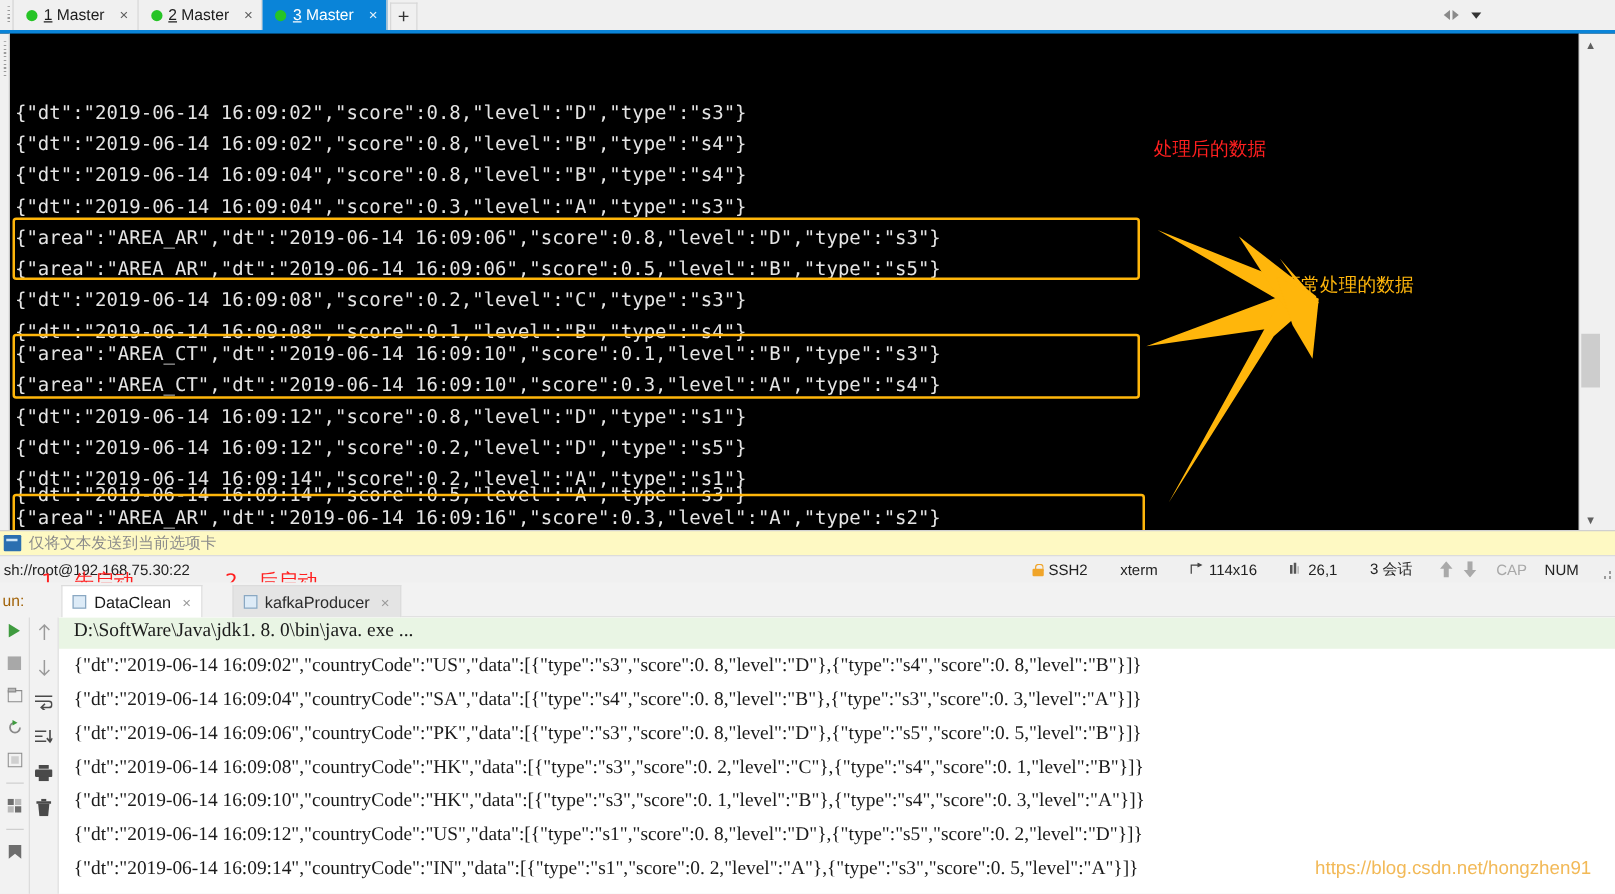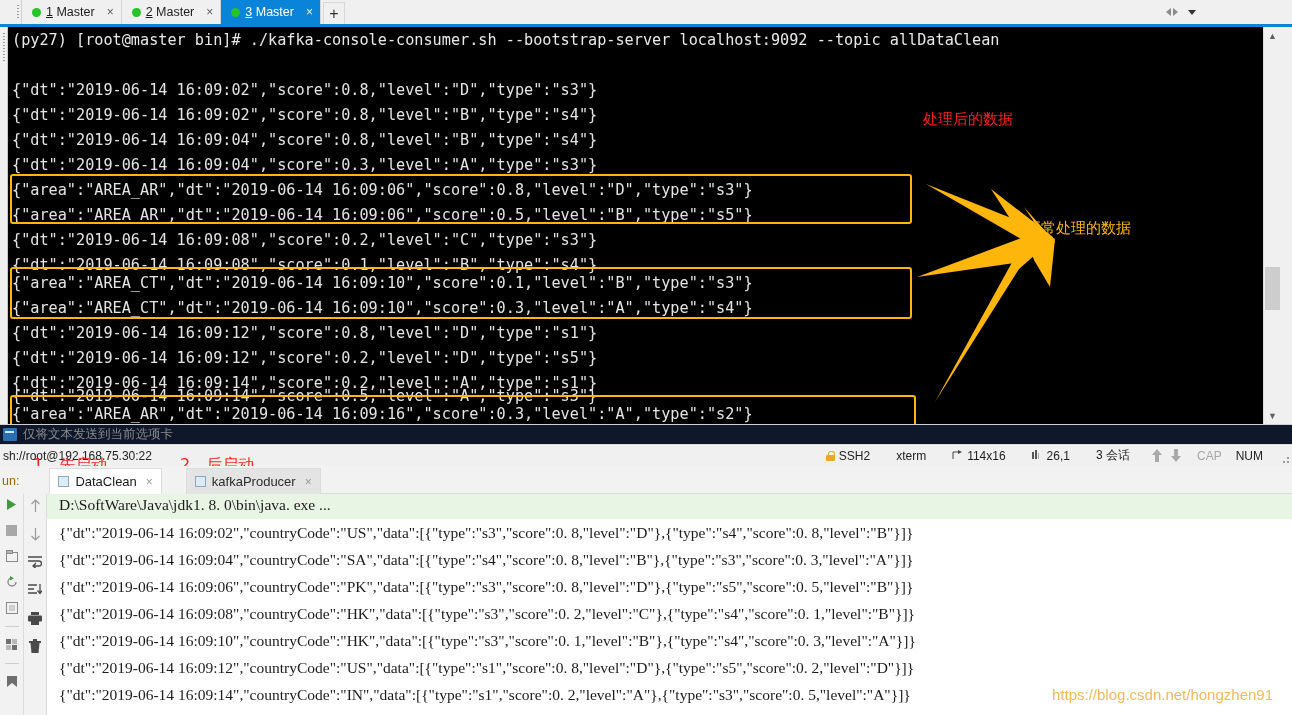--- a/index.html
+++ b/index.html
@@ -5,21 +5,21 @@
   * { box-sizing: border-box; margin: 0; padding: 0; }
   html, body {
     width: 1292px; height: 715px;
     overflow: hidden;
     background: #f0f0f0;
     font-family: "Liberation Sans", sans-serif;
   }
 
   
   #tabbar {
-    position: absolute; left: 15px; top: 0; width: 1191px; height: 24px;
+    position: absolute; left: 4px; top: 0; width: 1191px; height: 24px;
     background: #f0f0f0; display: flex; align-items: flex-end;
   }
   #tabbar-left-grip {
     width: 7px; height: 24px;
     background: #f0f0f0;
     border-right: 1px solid #cfcfcf;
     display: flex; align-items: center; justify-content: center;
   }
   #tabbar-left-grip::after {
     content: ""; width: 2px; height: 14px;
@@ -107,21 +107,21 @@
   #sb-up { top: 0; }
   #sb-down { bottom: 0; }
   #sb-thumb { position: absolute; left: 1px; width: 15px; top: 240px; height: 43px; background: #cdcdcd; }
   #term-right-edge {
     position: absolute; right: 0; top: 0; width: 12px; bottom: 0; background: #f0f0f0;
   }
 
   
   #sendbar {
     position: absolute; left: 0; top: 424px; width: 1292px; height: 20px;
-    background: #0f172a; display: flex; align-items: center; gap: 6px;
+    background: #fef9c3; display: flex; align-items: center; gap: 6px;
     padding-left: 3px; border-top: 1px solid #d0d0d0;
   }
   #sendbar-icon {
     width: 14px; height: 13px; background: #2b6fb0; border-radius: 1px; flex: none;
     position: relative;
   }
   #sendbar-icon::after {
     content: ""; position: absolute; left: 2px; top: 3px; width: 9px; height: 2px; background: #cfe6f7;
   }
   #sendbar-label { font-size: 12.5px; color: #8b8b8b; font-family: "DejaVu Sans", sans-serif; }
@@ -226,21 +226,20 @@
     <span class="tri tri-l"></span>
     <span class="tri tri-r"></span>
     <span class="tri tri-d" style="margin-left:8px;margin-right:6px"></span>
   </div>
 </div>
 
 <div id="term-wrap">
   <div id="term-gutter"></div>
 
   <div id="term">
-    <div class="tline cmd" style="top:4px">(py27) [root@master bin]# ./kafka-console-consumer.sh --bootstrap-server localhost:9092 --topic allDataClean</div>
     <div class="tline" style="top:54px">{"dt":"2019-06-14 16:09:02","score":0.8,"level":"D","type":"s3"}</div>
     <div class="tline" style="top:79px">{"dt":"2019-06-14 16:09:02","score":0.8,"level":"B","type":"s4"}</div>
     <div class="tline" style="top:104px">{"dt":"2019-06-14 16:09:04","score":0.8,"level":"B","type":"s4"}</div>
     <div class="tline" style="top:129px">{"dt":"2019-06-14 16:09:04","score":0.3,"level":"A","type":"s3"}</div>
     <div class="tline" style="top:154px">{"area":"AREA_AR","dt":"2019-06-14 16:09:06","score":0.8,"level":"D","type":"s3"}</div>
     <div class="tline" style="top:179px">{"area":"AREA_AR","dt":"2019-06-14 16:09:06","score":0.5,"level":"B","type":"s5"}</div>
     <div class="tline" style="top:204px">{"dt":"2019-06-14 16:09:08","score":0.2,"level":"C","type":"s3"}</div>
     <div class="tline" style="top:229px">{"dt":"2019-06-14 16:09:08","score":0.1,"level":"B","type":"s4"}</div>
     <div class="tline" style="top:247px">{"area":"AREA_CT","dt":"2019-06-14 16:09:10","score":0.1,"level":"B","type":"s3"}</div>
     <div class="tline" style="top:272px">{"area":"AREA_CT","dt":"2019-06-14 16:09:10","score":0.3,"level":"A","type":"s4"}</div>

